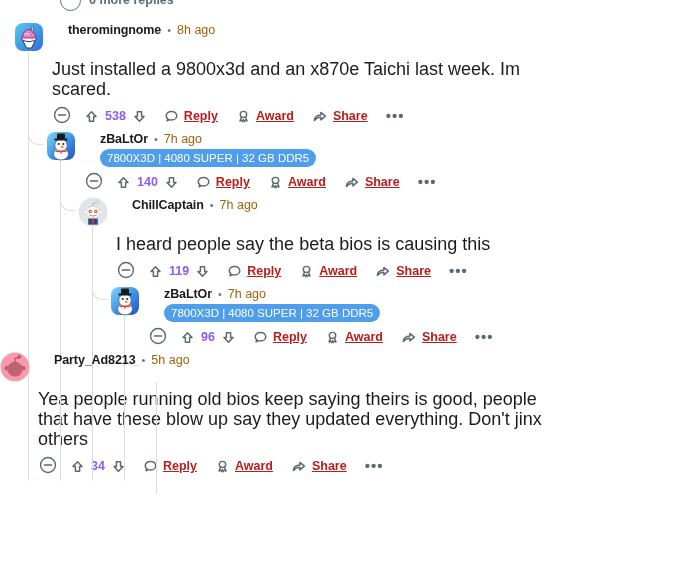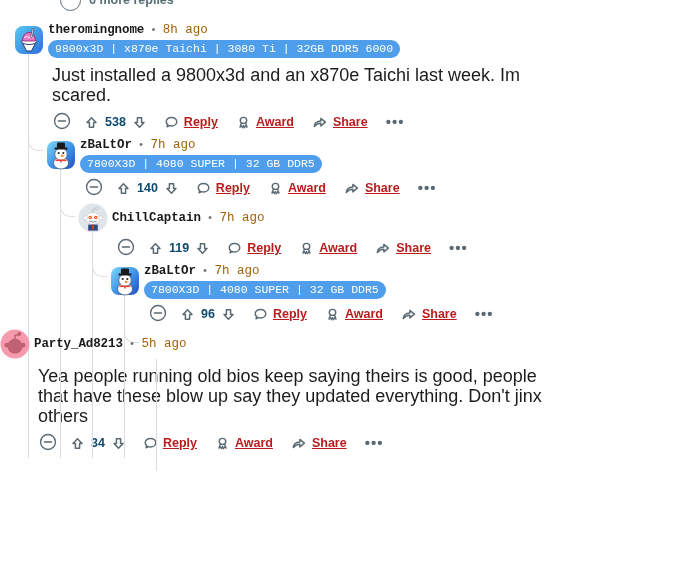--- a/index.html
+++ b/index.html
@@ -71,24 +71,23 @@
     position: absolute;
     width: 14px;
     height: 14px;
     border-left: 1px solid #d9dde0;
     border-bottom: 1px solid #d9dde0;
     border-bottom-left-radius: 10px;
   }
 
   .chead {
     display: flex;
-    align-items: center;
-    gap: 4px;
+    align-items: flex-start;
+    gap: 24px;
     position: relative;
-    font-family: Liberation Mono, monospace;
   }
 
   .avatar {
     width: 30px;
     height: 30px;
     flex: none;
     position: relative;
     border-radius: 50%;
     overflow: visible;
   }
@@ -165,21 +164,21 @@
   .act:first-child { padding-left: 0; }
   .votes {
     display: flex;
     align-items: center;
     gap: 6px;
     padding-right: 8px;
   }
   .votecount {
     font-size: 12.5px;
     font-weight: 600;
-    color: #0c4a6e;
+    color: #8b5cf6;
     min-width: 10px;
     text-align: left;
   }
   .collapse-btn {
     width: 22px; height: 22px;
     flex: none;
     margin-right: 10px;
   }
   .ellipsis {
     font-size: 15px;
@@ -243,21 +242,20 @@
     <path d="M10.5 12.5 c1.5-1.5 3-1 4 .2 1-1 2.6-1.4 4-.3" stroke="#ffffff" stroke-width="1" fill="none" stroke-linecap="round"></path>
     <rect x="17.5" y="3.5" width="1.6" height="9" rx="0.7" fill="#efeff2" stroke="#2b3a63" stroke-width="0.6" transform="rotate(12 18 8)"></rect>
   </svg>
 </div>
           <div class="meta">
             <div class="metarow">
               <span class="uname">theromingnome</span>
               <span class="dot">•</span>
               <span class="age">8h ago</span>
             </div>
-            <span class="flair">9800x3D | x870e Taichi | 3080 Ti | 32GB DDR5 6000</span>
           </div>
         </div>
         <div style="padding-left: 38px;">
           <div class="cbody">Just installed a 9800x3d and an x870e Taichi last week. Im scared.</div>
           <div class="actions">
             <span class="collapse-btn">
   <svg class="ico" width="20" height="20" viewBox="0 0 22 22" fill="none" stroke="#5b6a72" stroke-width="1.4">
     <circle cx="11" cy="11" r="8.2"></circle>
     <line x1="7" y1="11" x2="15" y2="11" stroke-linecap="round"></line>
   </svg>
@@ -416,20 +414,21 @@
 </div>
           <div class="meta">
             <div class="metarow">
               <span class="uname">ChillCaptain</span>
               <span class="dot">•</span>
               <span class="age">7h ago</span>
             </div>
           </div>
         </div>
         <div style="padding-left: 38px;">
+          <div class="cbody">I heard people say the beta bios is causing this</div>
           <div class="actions">
             <span class="collapse-btn">
   <svg class="ico" width="20" height="20" viewBox="0 0 22 22" fill="none" stroke="#5b6a72" stroke-width="1.4">
     <circle cx="11" cy="11" r="8.2"></circle>
     <line x1="7" y1="11" x2="15" y2="11" stroke-linecap="round"></line>
   </svg>
 </span>
             <div class="votes">
               <span>
   <svg class="ico" width="15" height="15" viewBox="0 0 20 20" fill="none" stroke="#5b6a72" stroke-width="1.5" stroke-linejoin="round" stroke-linecap="round">

